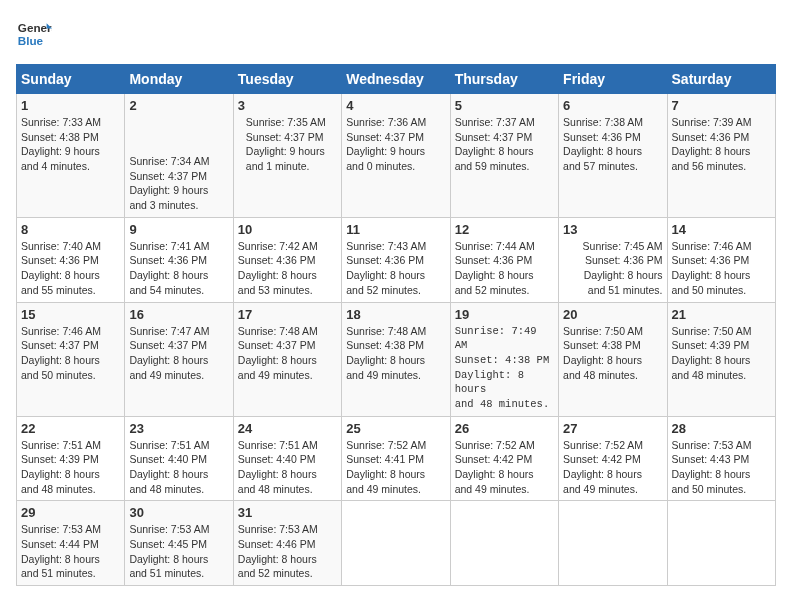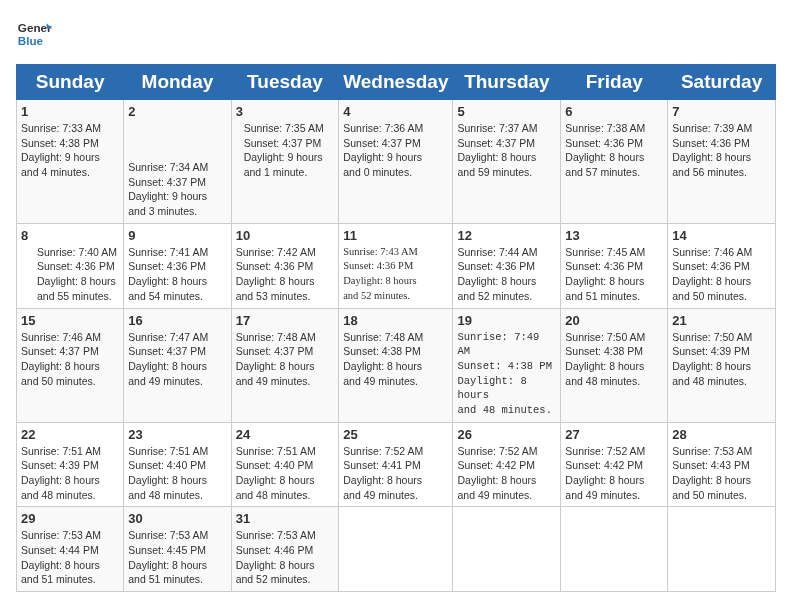--- a/index.html
+++ b/index.html
@@ -49,22 +49,22 @@
     }
     table {
       width: 100%;
       border-collapse: collapse;
       font-size: 11px;
     }
     thead tr th {
       background: #2B6CB0;
       color: #fff;
       padding: 6px 4px;
-      text-align: center;
-      font-size: 19px;
+      text-align: left;
+      font-size: 14px;
       font-weight: bold;
       border: 1px solid #2B6CB0;
     }
     tbody tr td {
       border: 1px solid #ccc;
       vertical-align: top;
       padding: 4px;
       height: 80px;
       width: calc(100% / 7);
       background: #fff;
@@ -169,56 +169,56 @@
           <span class="day-num">7</span>
           <div class="day-info" style="white-space: pre-line;">Sunrise: 7:39 AM
 Sunset: 4:36 PM
 Daylight: 8 hours
 and 56 minutes.</div>
         </td>
       </tr>
       <tr>
         <td>
           <span class="day-num">8</span>
-          <div class="day-info" style="white-space: pre-line; margin-left: 16px;">Sunrise: 7:40 AM
+          <div class="day-info" style="white-space: pre-line;">Sunrise: 7:40 AM
 Sunset: 4:36 PM
 Daylight: 8 hours
 and 55 minutes.</div>
         </td>
         <td>
           <span class="day-num">9</span>
           <div class="day-info" style="white-space: pre-line;">Sunrise: 7:41 AM
 Sunset: 4:36 PM
 Daylight: 8 hours
 and 54 minutes.</div>
         </td>
         <td>
           <span class="day-num">10</span>
           <div class="day-info" style="white-space: pre-line;">Sunrise: 7:42 AM
 Sunset: 4:36 PM
 Daylight: 8 hours
 and 53 minutes.</div>
         </td>
         <td>
           <span class="day-num">11</span>
-          <div class="day-info" style="white-space: pre-line; font-family: Liberation Serif, serif;">Sunrise: 7:43 AM
+          <div class="day-info" style="white-space: pre-line;">Sunrise: 7:43 AM
 Sunset: 4:36 PM
 Daylight: 8 hours
 and 52 minutes.</div>
         </td>
         <td>
           <span class="day-num">12</span>
           <div class="day-info" style="white-space: pre-line;">Sunrise: 7:44 AM
 Sunset: 4:36 PM
 Daylight: 8 hours
 and 52 minutes.</div>
         </td>
         <td>
           <span class="day-num">13</span>
-          <div class="day-info" style="white-space: pre-line;">Sunrise: 7:45 AM
+          <div class="day-info" style="white-space: pre-line; text-align: right;">Sunrise: 7:45 AM
 Sunset: 4:36 PM
 Daylight: 8 hours
 and 51 minutes.</div>
         </td>
         <td>
           <span class="day-num">14</span>
           <div class="day-info" style="white-space: pre-line;">Sunrise: 7:46 AM
 Sunset: 4:36 PM
 Daylight: 8 hours
 and 50 minutes.</div>

